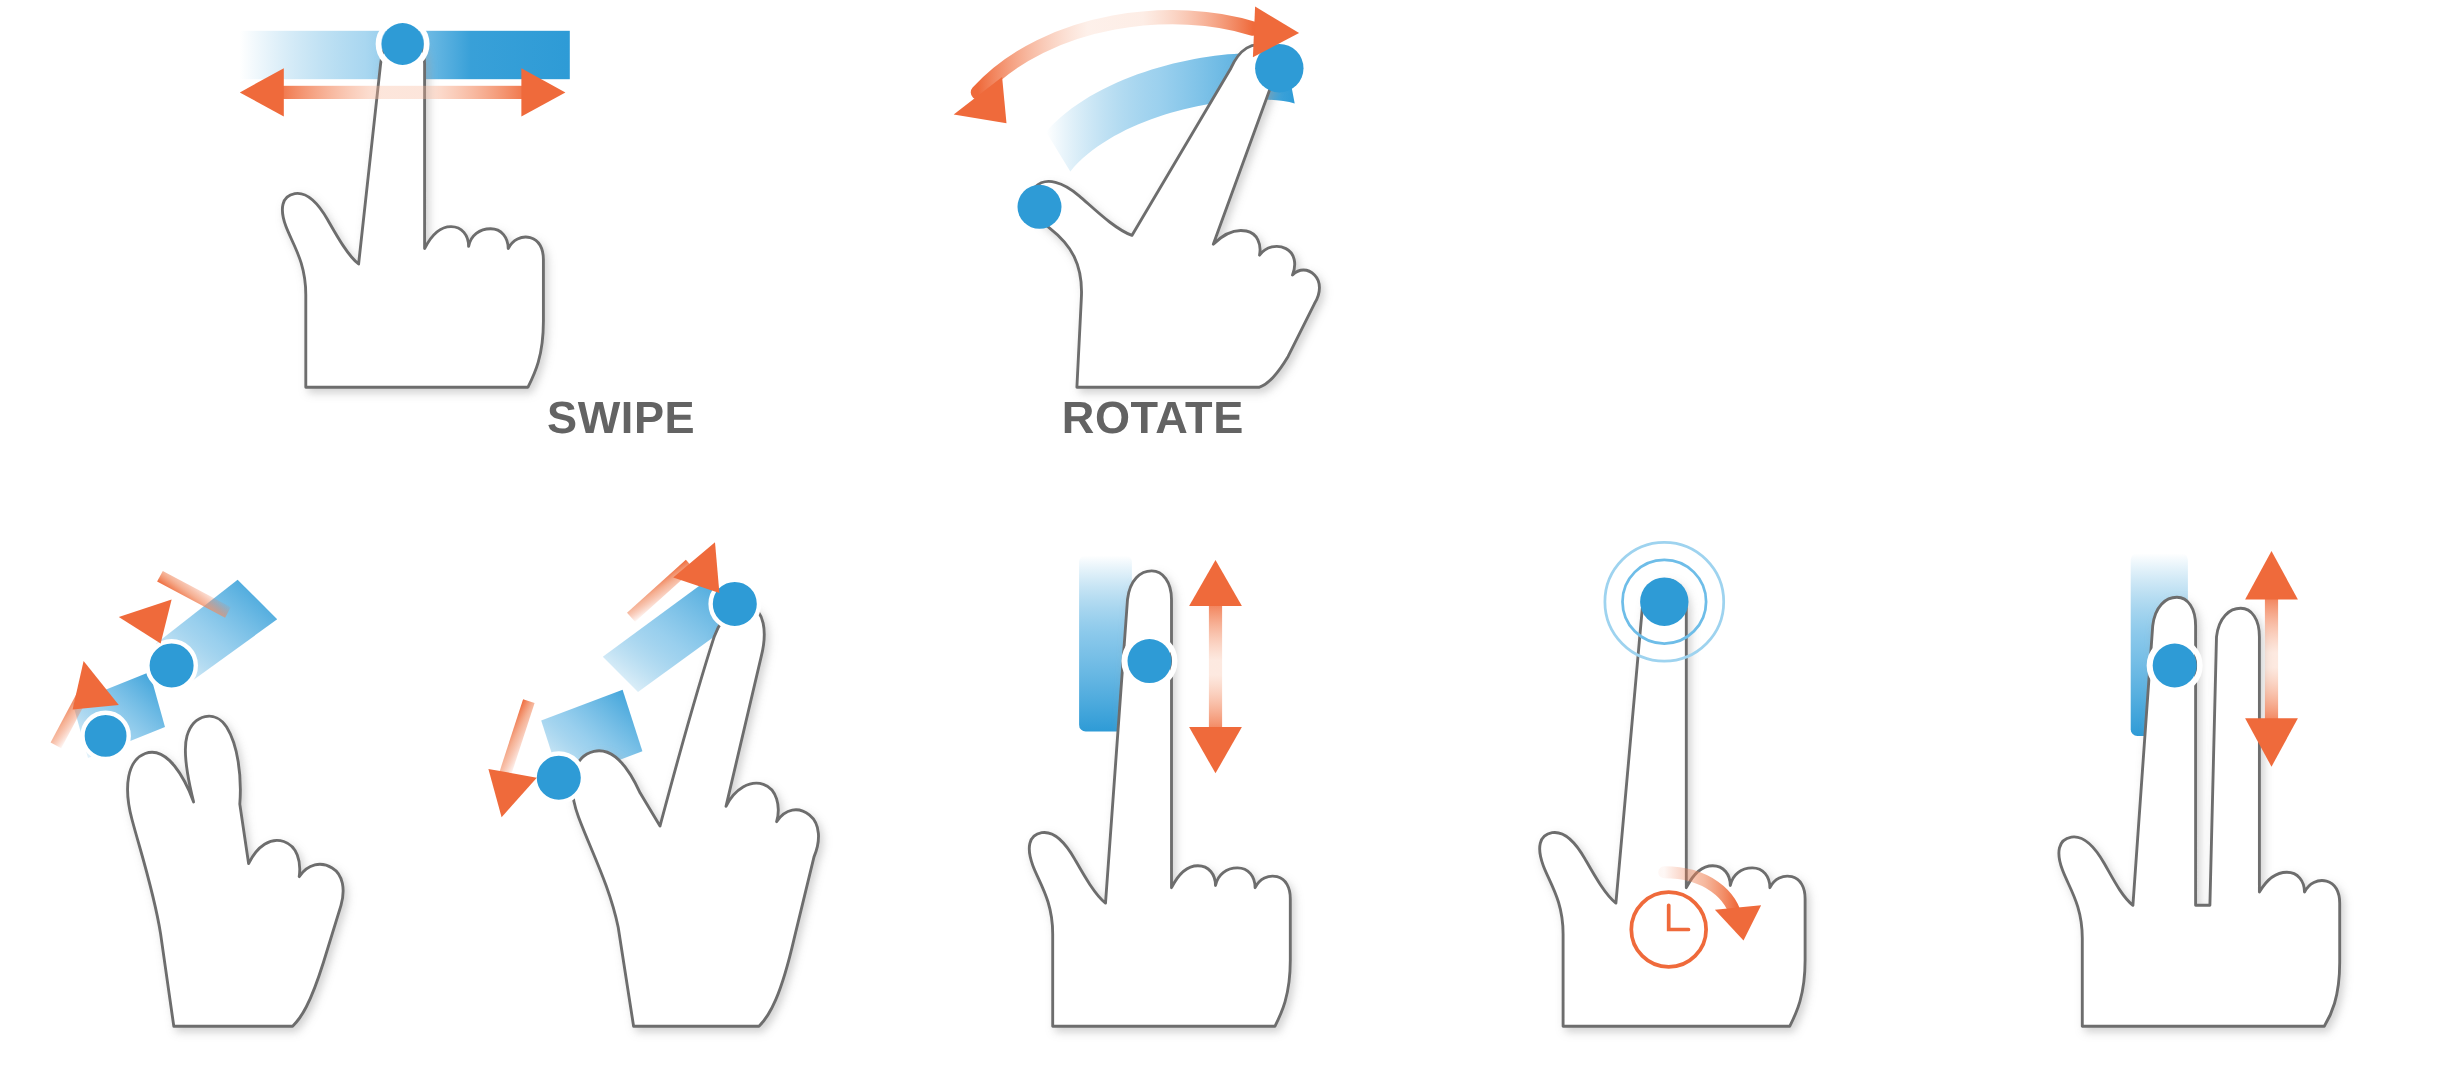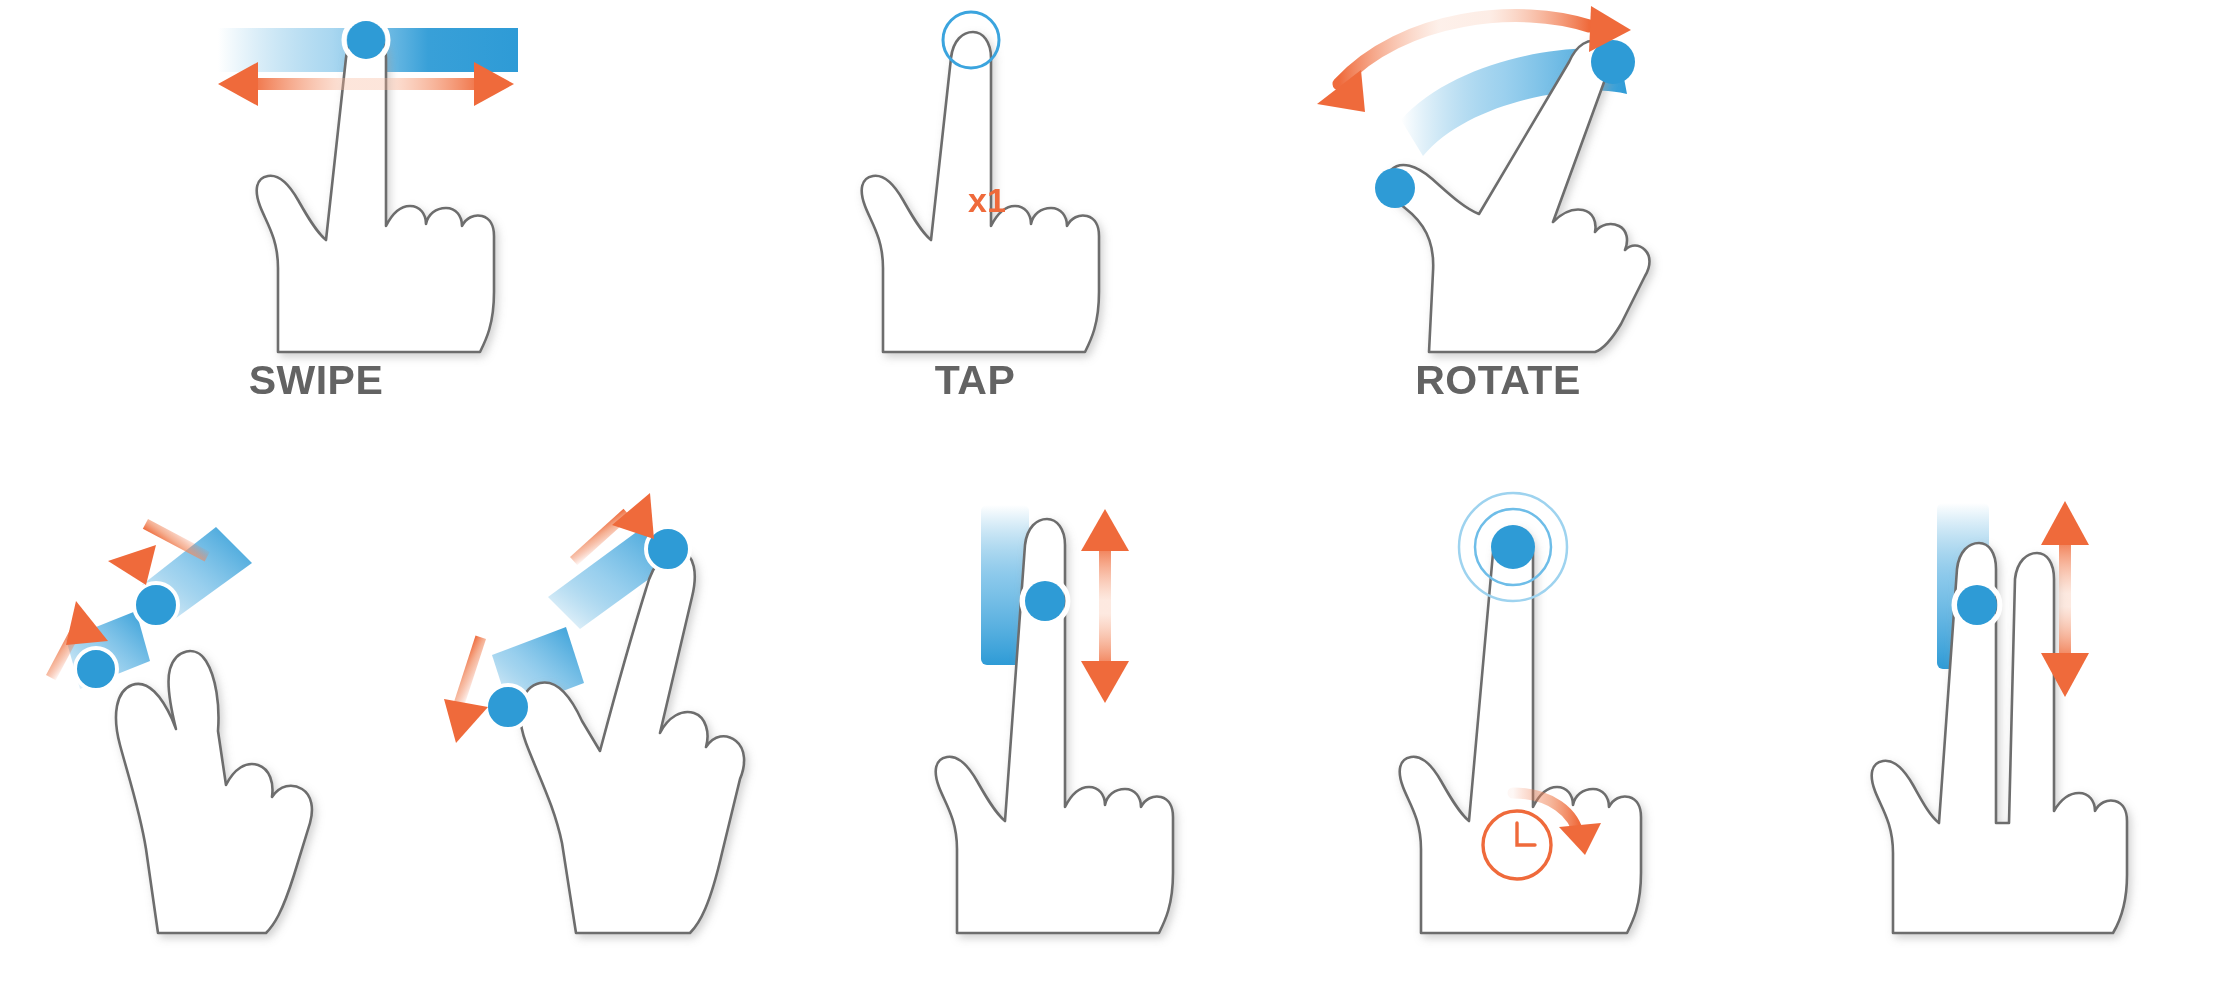--- a/index.html
+++ b/index.html
@@ -63,21 +63,21 @@
 
   
   #row-1 .art { height: 352px; }
   #row-1 .caption { margin-top: 6px; }
 
   .g-swipe  { width: 760px; }
   .g-tap    { width: 450px; }
   .g-pan    { width: 440px; }
   .g-rotate { width: 586px; }
 
-  .g-swipe  .caption { padding-right: 128px; }
+  .g-swipe  .caption { padding-right: 128px; text-align: right; }
   .g-tap    .caption { padding-right: 20px; }
   .g-pan    .caption { padding-right: 30px; }
   .g-rotate .caption { padding-right: 10px; text-align: center; }
 
   
   #row-2 .art { height: 590px; align-items: flex-start; }
 
   .g-pinch     { width: 400px; }
   .g-zoom      { width: 420px; }
   .g-scroll    { width: 450px; }
@@ -209,32 +209,20 @@
           <g>
             <rect x="78" y="78" width="236" height="12" fill="url(#orangeLR)"></rect>
             <path d="M48 84 L88 62 L88 106 Z" fill="#ef6a3b"></path>
             <path d="M344 84 L304 62 L304 106 Z" fill="#ef6a3b"></path>
           </g>
         </svg>
       </div>
       <div class="caption">SWIPE</div>
     </div>
 
-    <div class="gesture g-tap">
-      <div class="art">
-        <svg width="300" height="352" viewBox="0 0 300 352">
-          <g class="hand-shadow">
-            <path class="hand-path" d="M48 352 L48 268 C48 238 36 222 30 206 C24 190 26 178 38 176 C50 174 60 186 68 200 C76 214 86 232 96 240 L116 58 C118 40 128 32 138 32 C148 32 156 42 156 58 L156 226 C162 214 170 206 180 206 C190 206 196 214 196 224 C198 214 206 208 216 208 C226 208 232 216 232 226 C236 218 244 214 252 216 C260 218 264 226 264 236 L264 292 C264 324 256 340 250 352 Z"></path>
-          </g>
-          <circle cx="136" cy="40" r="28" fill="none" stroke="#3ba4de" stroke-width="3"></circle>
-          <text class="x1-badge" x="152" y="212" text-anchor="middle">x1</text>
-        </svg>
-      </div>
-      <div class="caption">TAP</div>
-    </div>
 
 
     <div class="gesture g-rotate">
       <div class="art">
         <svg width="440" height="352" viewBox="0 0 440 352">
           <path d="M118 120 C172 58 296 40 336 52 L344 94 C300 82 186 100 140 156 Z" fill="url(#blueBand)"></path>
           <g class="hand-shadow">
             <path class="hand-path" d="M146 352 L150 272 C152 240 140 222 122 208 C104 194 98 180 108 170 C118 160 134 166 148 178 C162 190 180 208 196 214 L286 62 C294 44 306 38 316 42 C326 46 330 58 324 74 L270 222 C280 212 290 208 300 210 C310 212 314 222 312 232 C318 224 328 222 336 226 C344 230 346 240 342 250 C348 244 356 244 362 250 C368 256 368 266 362 276 L338 324 C326 344 318 350 312 352 Z"></path>
           </g>
           <circle cx="330" cy="62" r="22" fill="#2e9bd6"></circle>

